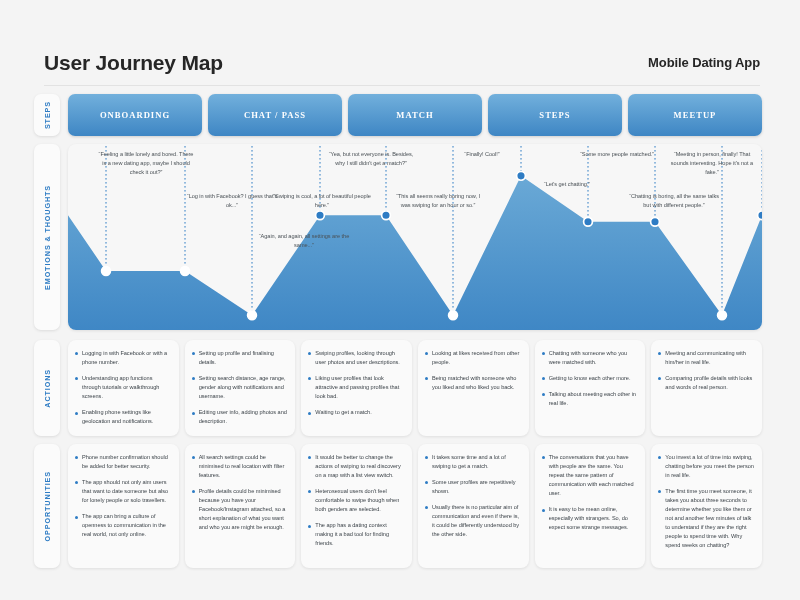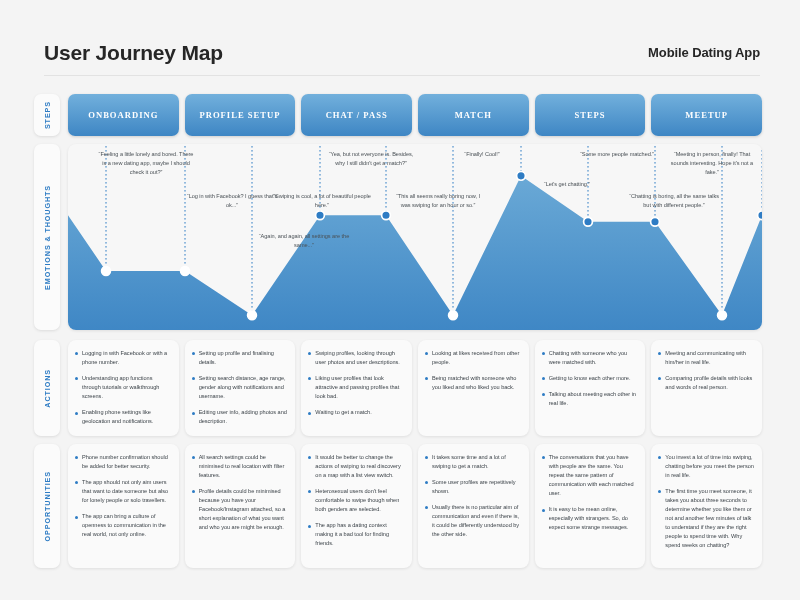--- a/index.html
+++ b/index.html
@@ -6,21 +6,21 @@
   html, body {
     width: 800px; height: 600px;
     background: #f4f4f4;
     font-family: "Liberation Sans", sans-serif;
     overflow: hidden;
   }
   #page { position: relative; width: 800px; height: 600px; background: #f4f4f4; }
 
   
   .header {
-    position: absolute; left: 44px; top: 30px; width: 716px; height: 46px;
+    position: absolute; left: 44px; top: 40px; width: 716px; height: 46px;
     display: flex; align-items: center; justify-content: space-between;
     border-bottom: 1px solid #e2e2e2;
   }
   .title { font-size: 21px; font-weight: bold; color: #262626; letter-spacing: -0.2px; }
   .subtitle { font-size: 13px; font-weight: bold; color: #262626; letter-spacing: -0.1px; text-align: center; }
 
   
   .side-tab {
     position: absolute; left: 34px; width: 26px;
     background: #fbfbfb; border-radius: 7px;
@@ -100,23 +100,20 @@
   <div class="side-tab" id="tab-actions" style="top:340px;height:96px;">
     <span>ACTIONS</span>
   </div>
   <div class="side-tab" id="tab-opportunities" style="top:444px;height:124px;">
     <span>OPPORTUNITIES</span>
   </div>
 
   <div class="steps-row" id="steps-row">
       <div class="step-pill">
         <span>ONBOARDING</span>
-      </div>
-      <div class="step-pill">
-        <span>PROFILE SETUP</span>
       </div>
       <div class="step-pill">
         <span>CHAT / PASS</span>
       </div>
       <div class="step-pill">
         <span>MATCH</span>
       </div>
       <div class="step-pill">
         <span>STEPS</span>
       </div>

